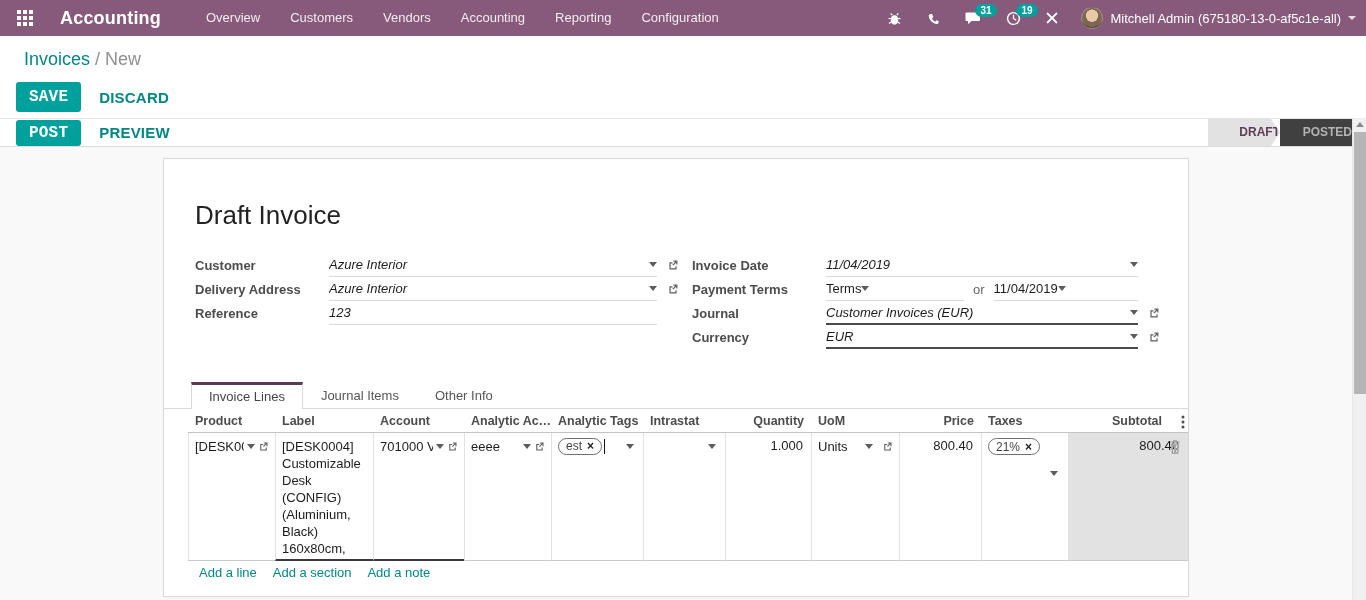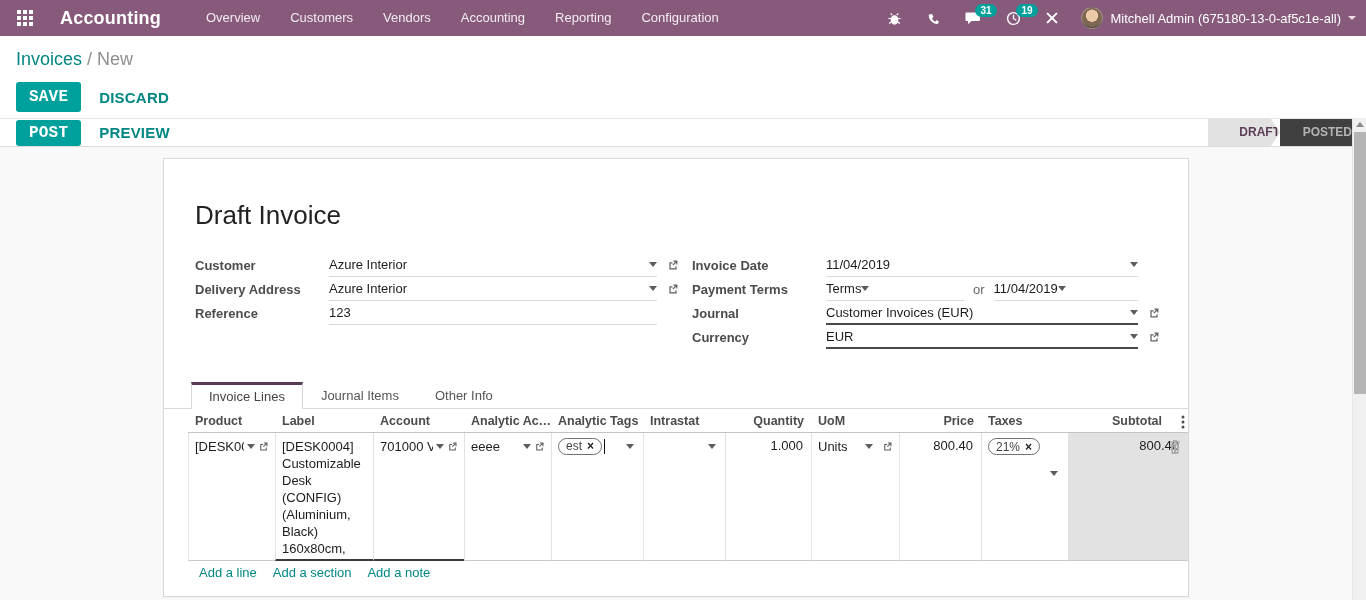--- a/index.html
+++ b/index.html
@@ -15,21 +15,21 @@
   .nav-menu li { line-height:36px; padding:0 15px; font-size:13px; color:#f3ecf1; cursor:pointer; }
   .nav-right { margin-left:auto; display:flex; align-items:center; height:36px; }
   .sys-icon { position:relative; padding:0 12px; height:36px; display:flex; align-items:center; cursor:pointer; }
   .badge { position:absolute; top:4px; left:22px; background:#00A09D; color:#fff; font-size:10px; font-weight:700; line-height:13px; padding:0 5px; border-radius:8px; }
   .avatar { width:22px; height:22px; border-radius:50%; background:radial-gradient(circle at 50% 38%, #e9c9a8 0 38%, #7d6652 39% 70%, #4e4338 71%); margin:0 7px 0 10px; border:1px solid rgba(255,255,255,.25); }
   .user-name { font-size:13px; color:#fff; }
   .nav-caret { margin-left:7px; border-left:4px solid transparent; border-right:4px solid transparent; border-top:4px solid #e8dce5; width:0; height:0; }
 
   
   .control-panel { background:#fff; height:82px; padding:13px 16px 0 16px; }
-  .breadcrumb { font-size:18px; color:#8f8f8f; }
+  .breadcrumb { font-size:18px; color:#8f8f8f;margin-left:8px; }
   .breadcrumb a { color:#008784; text-decoration:none; cursor:pointer; }
   .cp-buttons { margin-top:12px; display:flex; align-items:center; }
   .btn-primary { background:#00A09D; color:#fff; border:none; font-family:Liberation Mono, monospace; font-size:16px; font-weight:700; padding:6px 13px; border-radius:3px; cursor:pointer; letter-spacing:.2px; }
   .btn-link { background:none; border:none; font-family:inherit; color:#008784; font-size:15px; font-weight:700; margin-left:18px; cursor:pointer; letter-spacing:.2px; }
 
   
   .statusbar { height:29px; width:1352px; background:#fff; border-top:1px solid #e4e4e4; border-bottom:1px solid #dcdcdc; display:flex; align-items:center; padding-left:16px; }
   .statusbar .btn-primary { padding:4px 13px; }
   .status-steps { margin-left:auto; display:flex; height:100%; }
   .step { font-size:12px; font-weight:700; line-height:27px; text-align:right; }
@@ -42,21 +42,21 @@
   .sheet-title { margin:40px 0 0 31px; font-size:26px; font-weight:500; color:#222; line-height:33px; }
 
   .fields { display:flex; margin:21px 28px 0 31px; }
   .fgroup { display:flex; flex-direction:column; }
   .fgroup.left { width:484px; margin-right:13px; }
   .fgroup.right { flex:1; }
   .frow { display:flex; align-items:center; height:24px; }
   .flabel { width:134px; flex-shrink:0; font-weight:700; color:#4c4c4c; font-size:13px; }
   .fvalue { flex:1; height:23px; display:flex; align-items:center; border-bottom:1px solid #d9d9d9; font-size:13px; color:#1c1c1c; }
   .fvalue.dark { border-bottom:2px solid #4a4a4a; }
-  .fvalue .val { flex:1; white-space:nowrap; overflow:hidden; }
+  .fvalue .val { flex:1; white-space:nowrap; overflow:hidden;font-style:italic; }
   .caret { width:0; height:0; border-left:4px solid transparent; border-right:4px solid transparent; border-top:5px solid #5c5c5c; flex-shrink:0; }
   .ext-slot { width:22px; flex-shrink:0; display:flex; justify-content:flex-end; align-items:center; height:24px; }
   .pt-wrap { flex:1; display:flex; align-items:center; height:24px; }
   .pt-terms { width:138px; display:flex; align-items:center; border-bottom:1px solid #d9d9d9; height:23px; }
   .or { margin:0 9px; color:#666; }
   .pt-date { flex:1; display:flex; align-items:center; border-bottom:1px solid #d9d9d9; height:23px; }
 
   
   .notebook { margin-top:33px; }
   .tabs { display:flex; padding-left:27px; border-bottom:1px solid #d9d9d9; height:27px; }

